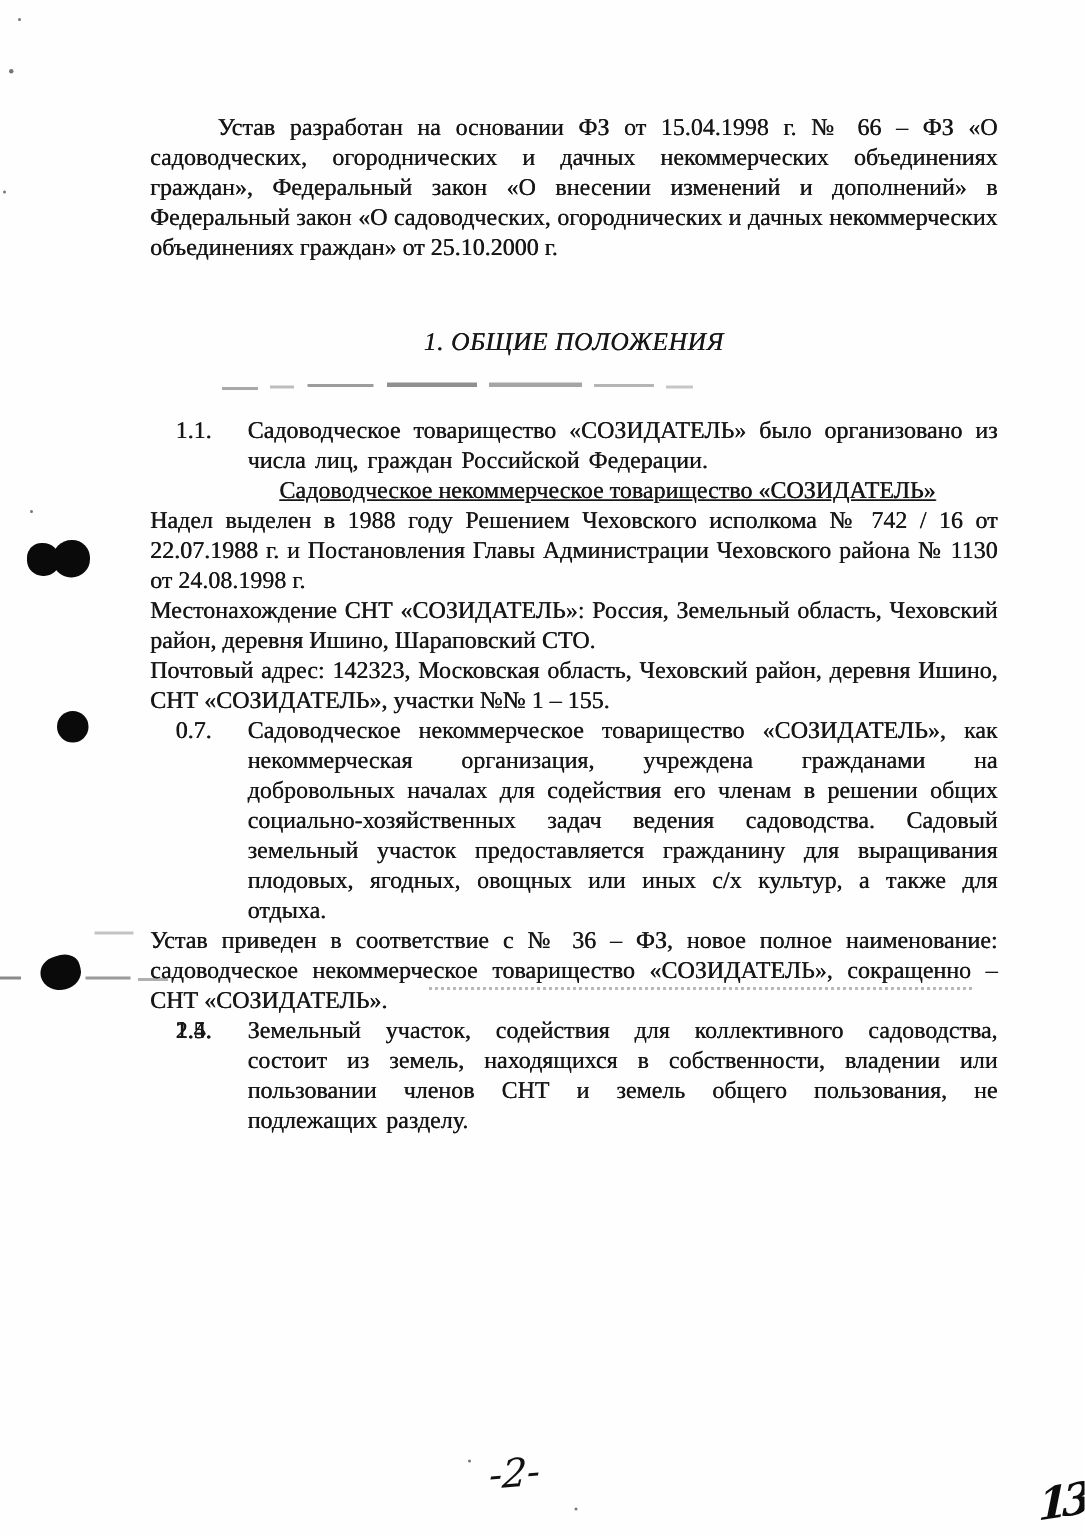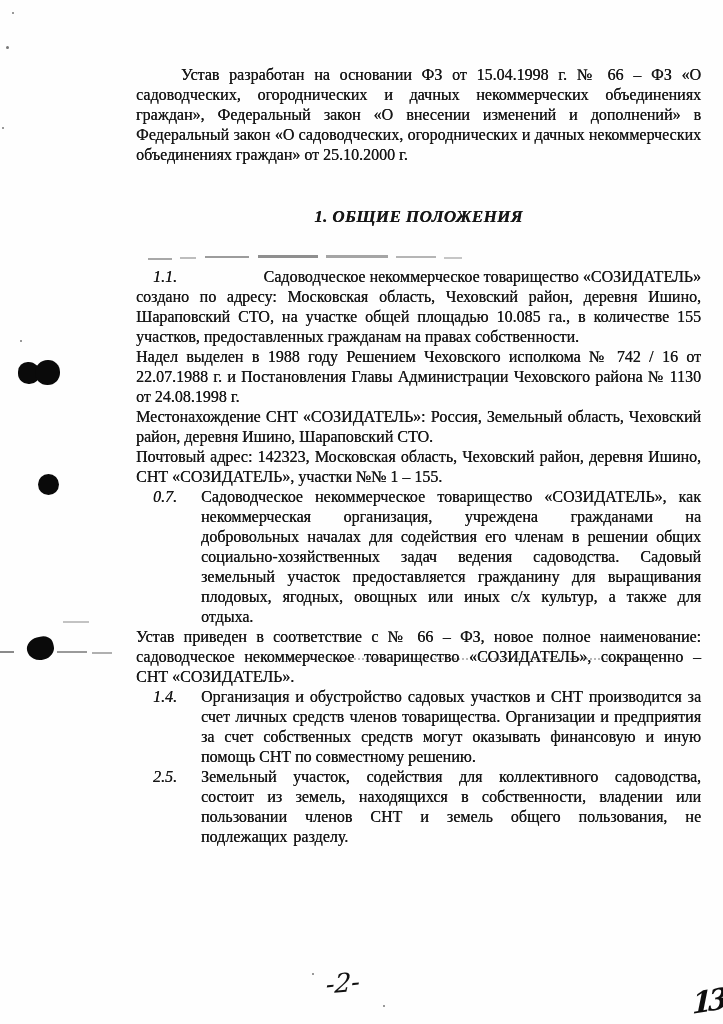--- a/index.html
+++ b/index.html
@@ -9,40 +9,39 @@
     font-family: "Liberation Serif", "DejaVu Serif", serif;
     color: #171717;
     position: relative;
     overflow: hidden;
   }
   .page { position: absolute; inset: 0; background: #fefefe; }
 
   
   .text-col {
     position: absolute;
-    left: 100px; top: 65px; width: 565px;
+    left: 100px; top: 76px; width: 565px;
     font-size: 16px; line-height: 20px;
     text-align: justify;
     text-shadow: 0.25px 0 0 currentColor; 
-    margin-left: 36px;
   }
   .para { margin: 0; }
   .indent { text-indent: 45px; }
-  .lead-line { text-align: right; text-indent: 45px; }
+  .lead-line { text-align: center; text-indent: 45px; text-decoration: underline; }
 
   .heading {
     margin: 42px 0 40px 0;
     font-size: 17px; line-height: 20px;
-    font-weight: bold; font-style: italic;
+    font-weight: normal; font-style: italic;
     text-align: center; letter-spacing: 0.4px;
   }
 
   
   .clause { position: relative; padding-left: 65px; }
-  .clause .num { position: absolute; left: 17px; top: 0; font-style: italic; }
+  .clause .num { position: absolute; left: 17px; top: 0; }
   .ws2 { word-spacing: 2px; }
   .ws3 { word-spacing: 3px; }
 
   
   .blob { position: absolute; background: #0a0a0a; border-radius: 50%; }
   .blob-a  { left: 18px; top: 362px; width: 22px; height: 22px; border-radius: 46% 54% 50% 50%; }
   .blob-b  { left: 35px; top: 360px; width: 25px; height: 25px; border-radius: 52% 48% 50% 50%; }
   .blob-c  { left: 38px; top: 474px; width: 21px; height: 21px; }
   .blob-d  { left: 27px; top: 637px; width: 27px; height: 23px; transform: rotate(-14deg); border-radius: 50% 44% 52% 56%; }
 
@@ -103,42 +102,41 @@
   <div class="speck" style="left:383px;top:1005px;width:2px;height:2px"></div>
 
   <div class="text-col">
 
     <p class="para indent">Устав разработан на основании ФЗ от 15.04.1998 г. № 66 – ФЗ «О садоводческих, огороднических и дачных некоммерческих объединениях граждан», Федеральный закон «О внесении изменений и дополнений» в Федеральный закон «О садоводческих, огороднических и дачных некоммерческих объединениях граждан» от 25.10.2000 г.</p>
 
     <h2 class="heading">1. ОБЩИЕ ПОЛОЖЕНИЯ</h2>
 
     <div class="clause ws2">
       <span class="num">1.1.</span>
+      <p class="para">Садоводческое товарищество «СОЗИДАТЕЛЬ» было организовано из числа лиц, граждан Российской Федерации.</p>
     </div>
 
     <p class="para lead-line">Садоводческое некоммерческое товарищество «СОЗИДАТЕЛЬ»</p>
-    <p class="para">создано по адресу: Московская область, Чеховский район, деревня Ишино, Шараповский СТО, на участке общей площадью 10.085 га., в количестве 155 участков, предоставленных гражданам на правах собственности.</p>
 
     <p class="para">Надел выделен в 1988 году Решением Чеховского исполкома № 742 / 16 от 22.07.1988 г. и Постановления Главы Администрации Чеховского района № 1130 от 24.08.1998 г.</p>
 
 
     <p class="para">Местонахождение СНТ «СОЗИДАТЕЛЬ»: Россия, Земельный область, Чеховский район, деревня Ишино, Шараповский СТО.</p>
 
     <p class="para">Почтовый адрес: 142323, Московская область, Чеховский район, деревня Ишино, СНТ «СОЗИДАТЕЛЬ», участки №№ 1 – 155.</p>
 
     <div class="clause ws3">
       <span class="num">0.7.</span>
       <p class="para">Садоводческое некоммерческое товарищество «СОЗИДАТЕЛЬ», как некоммерческая организация, учреждена гражданами на добровольных началах для содействия его членам в решении общих социально-хозяйственных задач ведения садоводства. Садовый земельный участок предоставляется гражданину для выращивания плодовых, ягодных, овощных или иных с/х культур, а также для отдыха.</p>
     </div>
 
-    <p class="para">Устав приведен в соответствие с № 66 – ФЗ, новое полное наименование: садоводческое некоммерческое товарищество «СОЗИДАТЕЛЬ», сокращенно – СНТ «СОЗИДАТЕЛЬ».</p>
+    <p class="para">Устав приведен в соответствие с № 36 – ФЗ, новое полное наименование: садоводческое некоммерческое товарищество «СОЗИДАТЕЛЬ», сокращенно – СНТ «СОЗИДАТЕЛЬ».</p>
 
     <div class="clause">
       <span class="num">1.4.</span>
-      <p class="para">Организация и обустройство садовых участков и СНТ производится за счет личных средств членов товарищества. Организации и предприятия за счет собственных средств могут оказывать финансовую и иную помощь СНТ по совместному решению.</p>
     </div>
 
     <div class="clause ws2">
       <span class="num">2.5.</span>
       <p class="para">Земельный участок, содействия для коллективного садоводства, состоит из земель, находящихся в собственности, владении или пользовании членов СНТ и земель общего пользования, не подлежащих разделу.</p>
     </div>
 
   </div>
 
   <div class="page-num">-2-</div>

